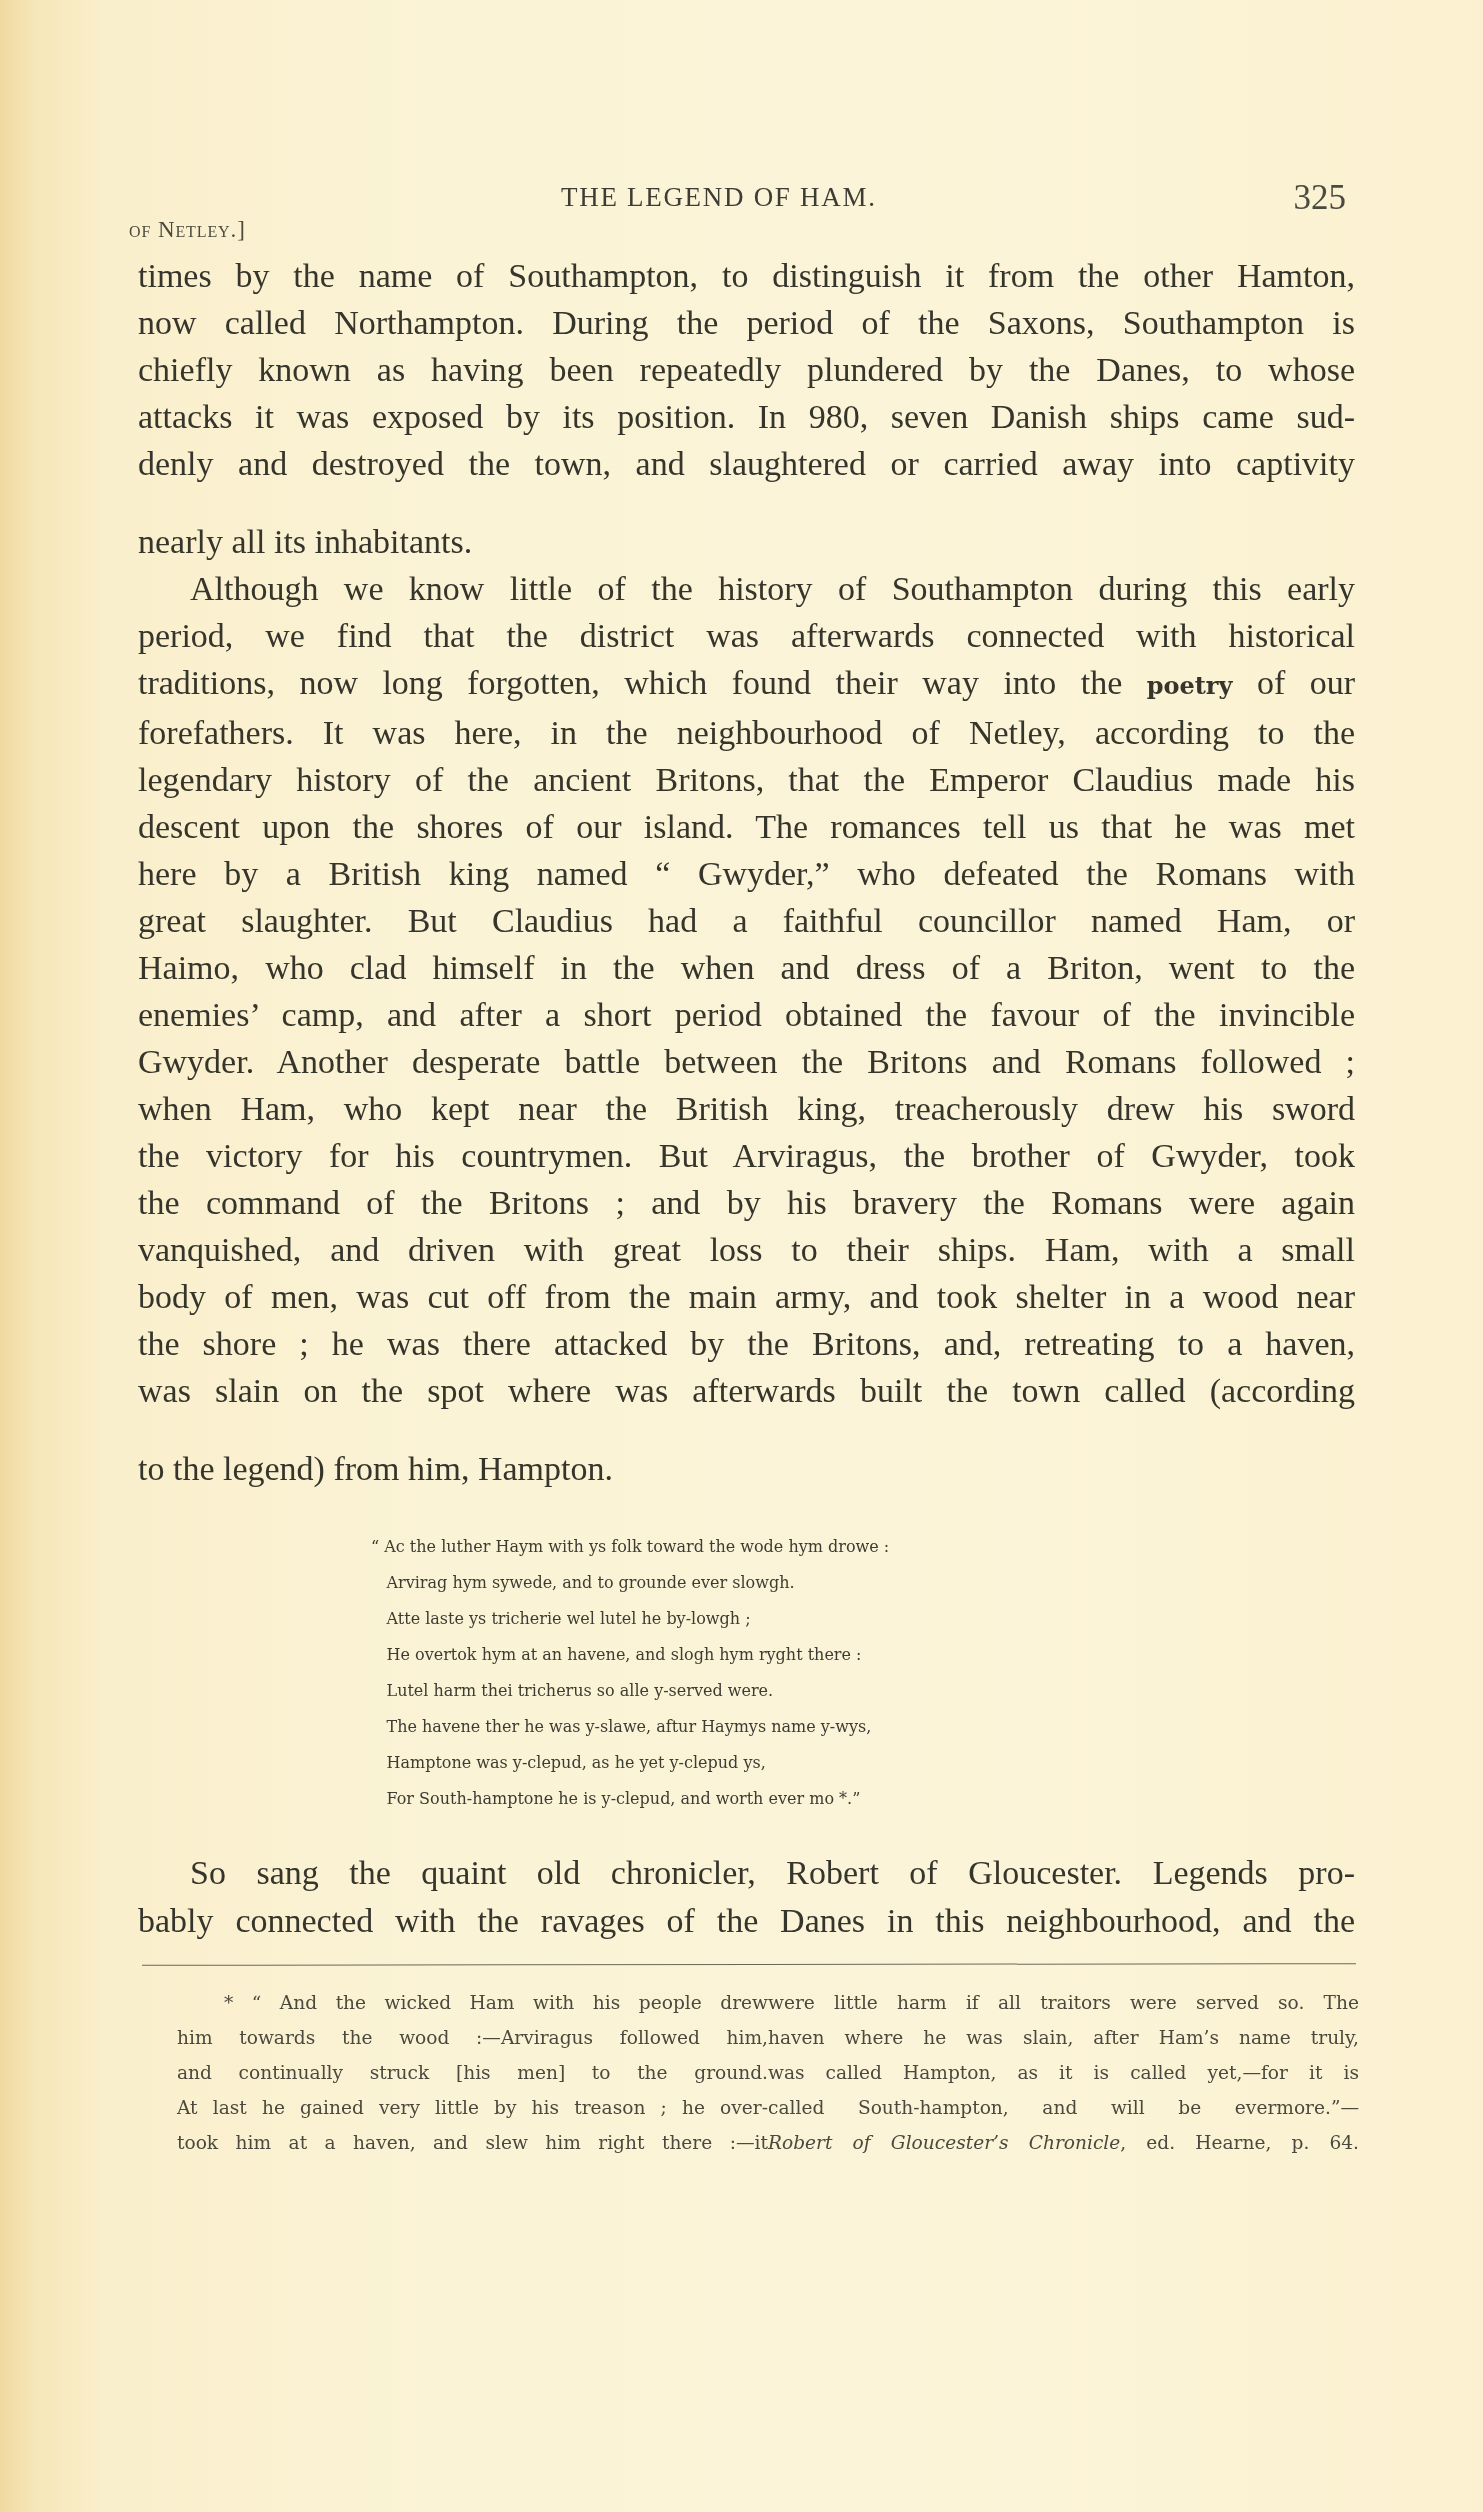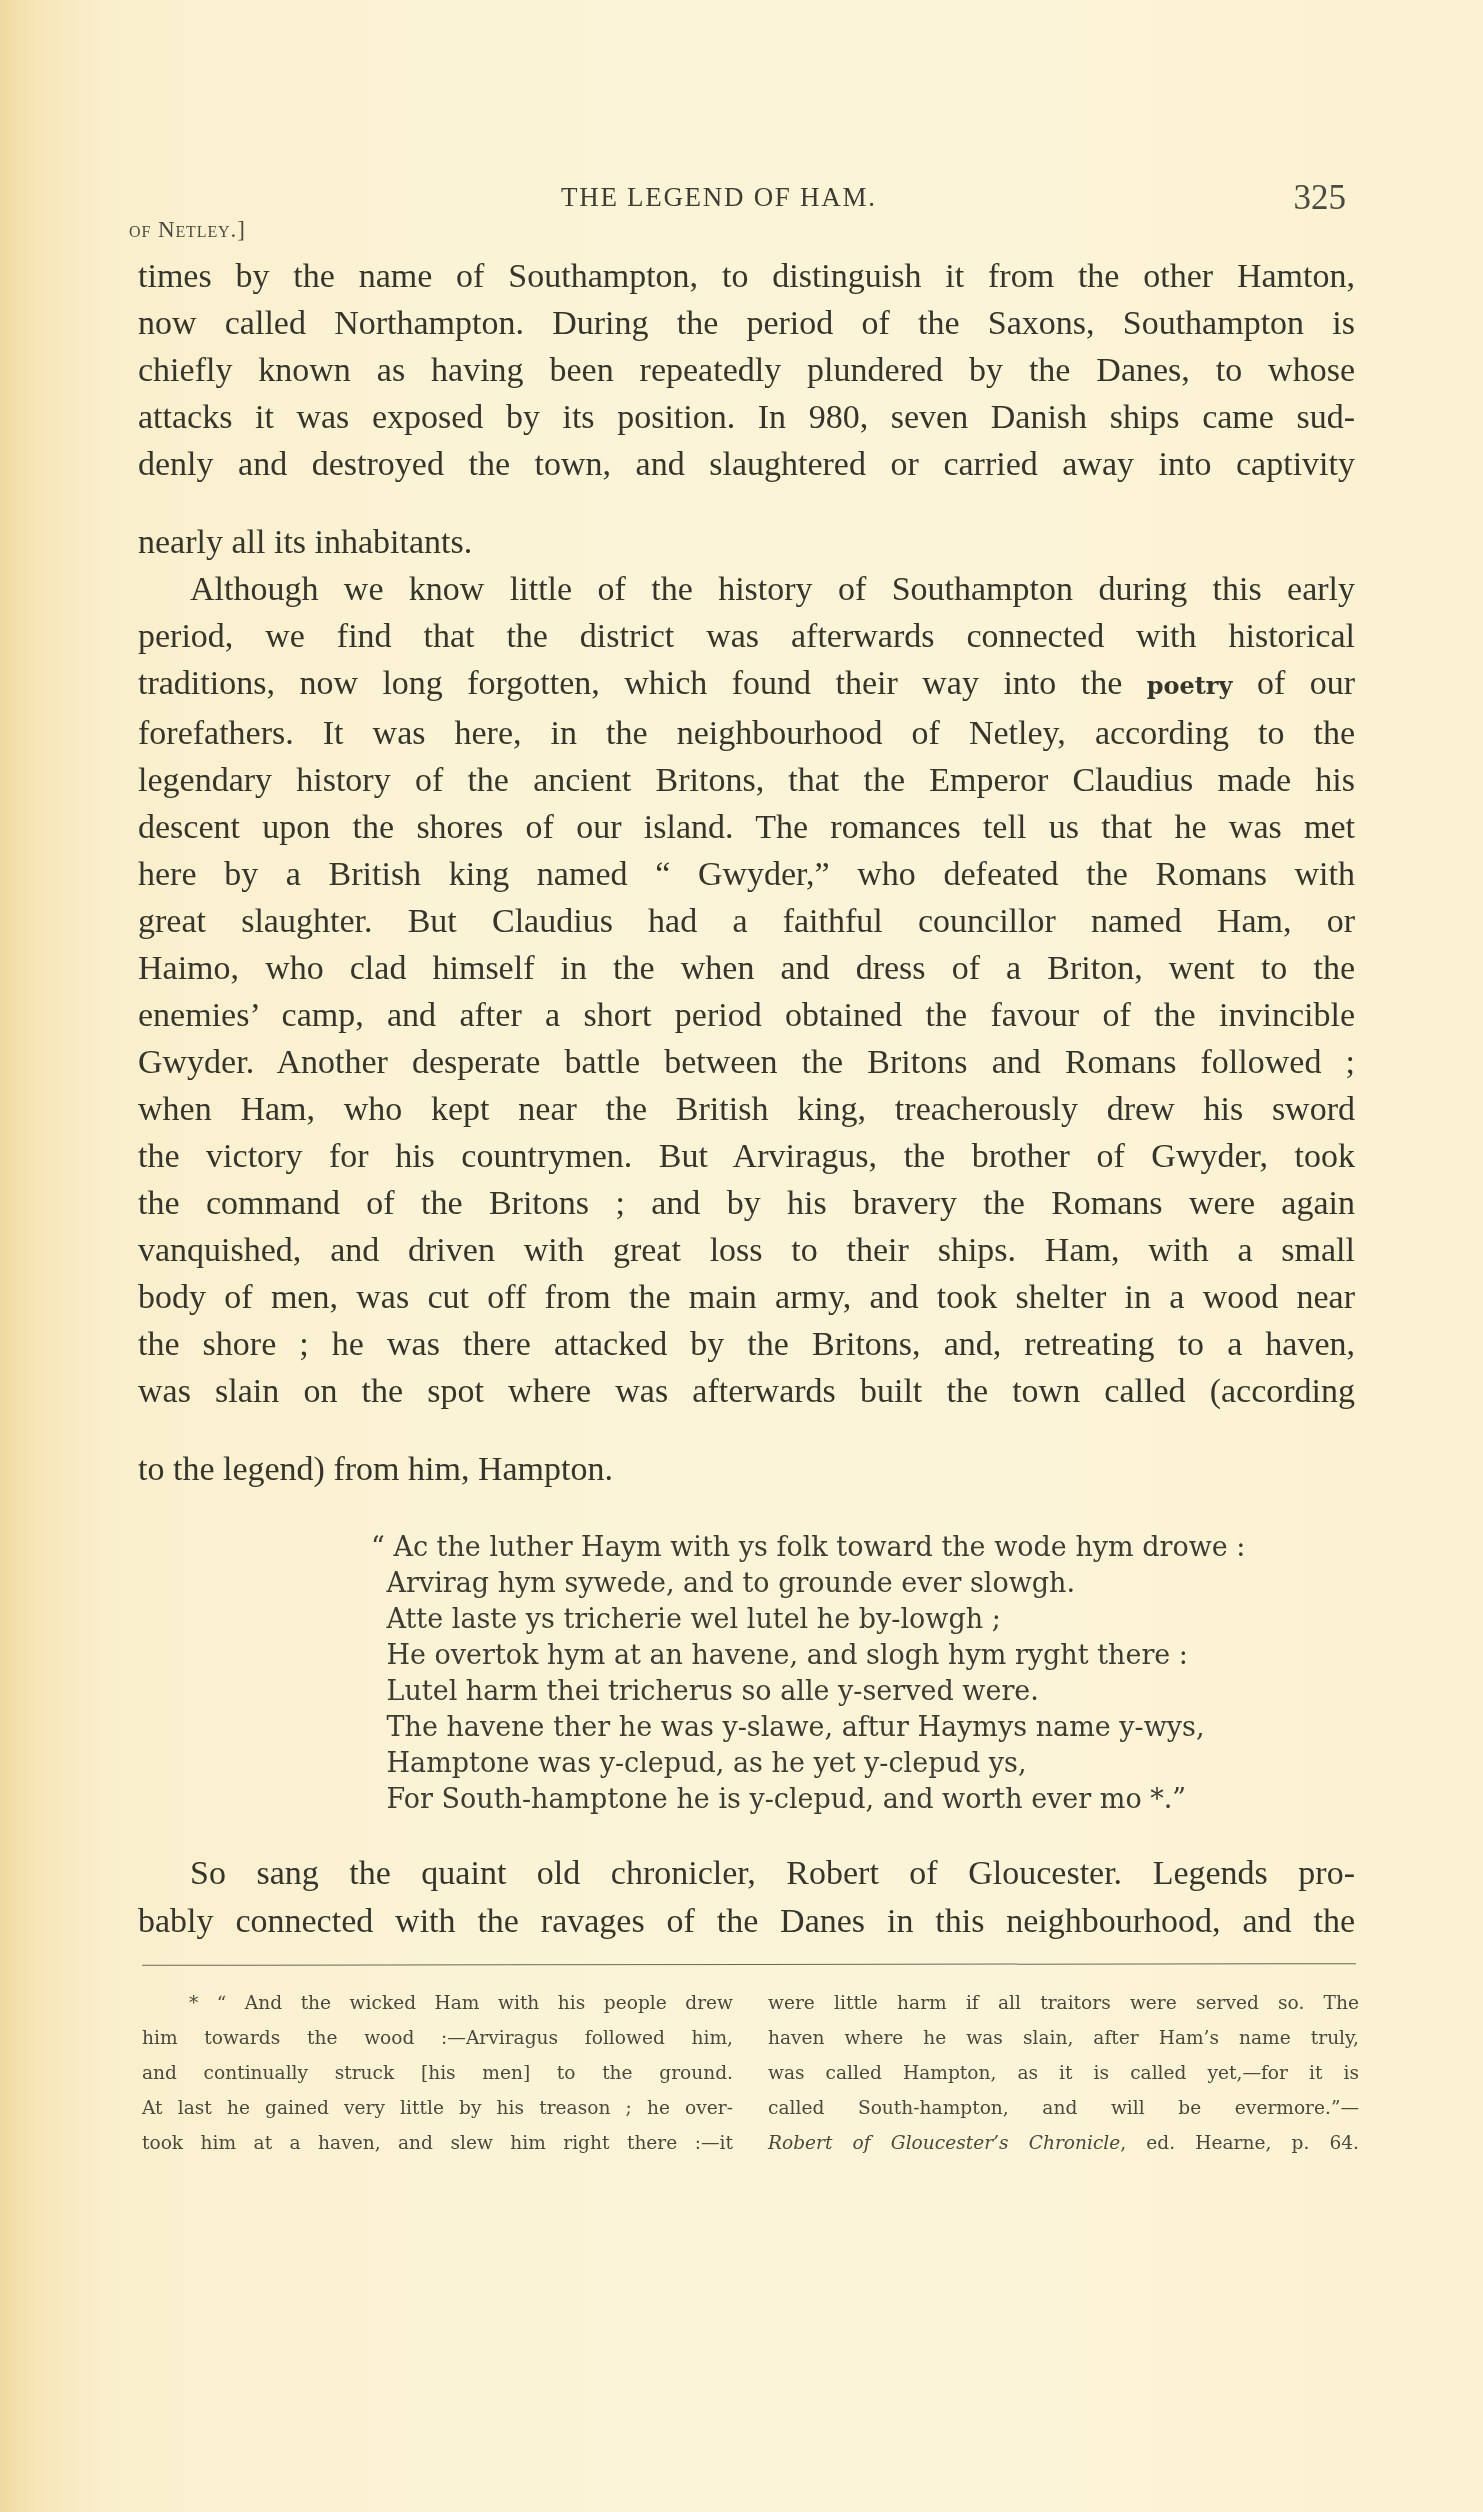--- a/index.html
+++ b/index.html
@@ -74,21 +74,21 @@
       font-weight: bold;
       font-size: 24px;
     }
     
     .verse {
       position: absolute;
       left: 371px;
       top: 1529px;
       width: 820px;
       font-family: "DejaVu Serif", serif;
-      font-size: 27px;
+      font-size: 16px;
       line-height: 36px;
       color: #3d3c33;
     }
     .verse .vline {
       display: block;
       white-space: nowrap;
       padding-left: 15.5px;
     }
     .verse .vline.first {
       padding-left: 0;
@@ -115,21 +115,21 @@
       border-top: 1.7px solid #6a675a;
       transform: rotate(-0.08deg);
     }
     
     .footnotes {
       position: absolute;
       left: 142px;
       top: 1985px;
       width: 1217px;
       display: flex;
-      justify-content: space-between;
+      justify-content: flex-end;
       font-family: "DejaVu Serif", serif;
       font-size: 18.6px;
       line-height: 35px;
       color: #4b493e;
     }
     .fn-col {
       width: 591px;
       text-align: justify;
     }
     .fn-col .fline {

